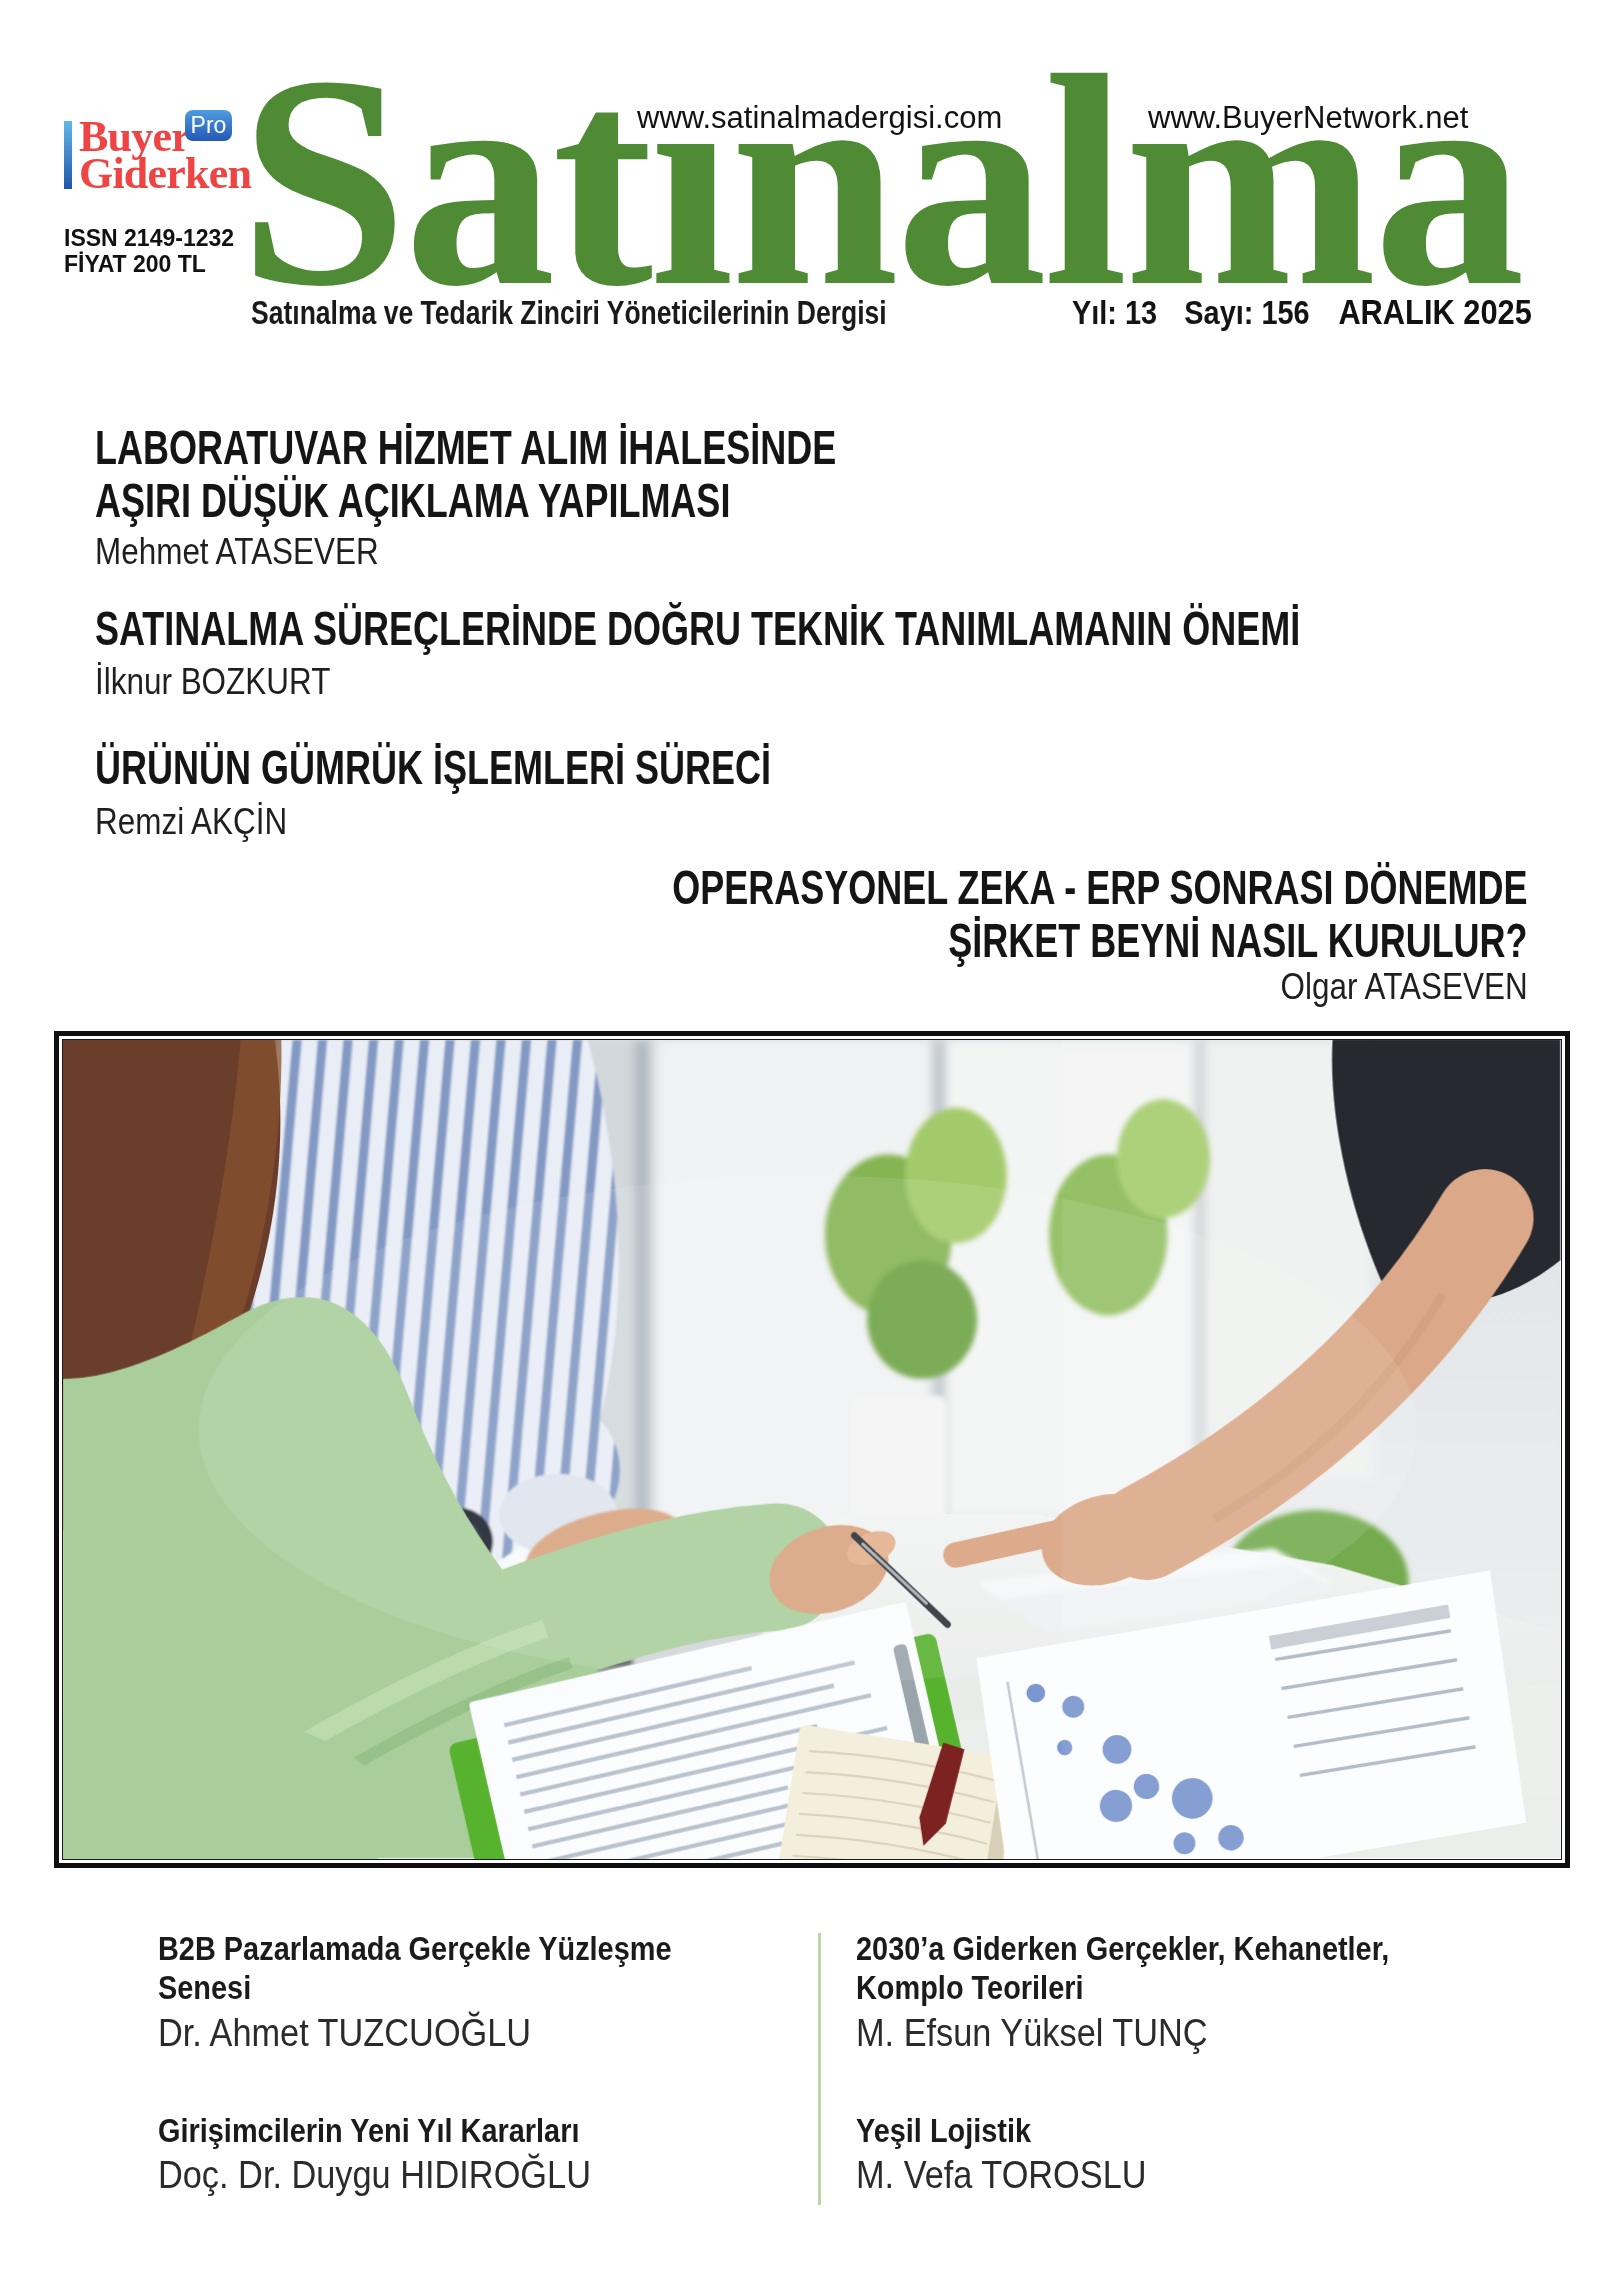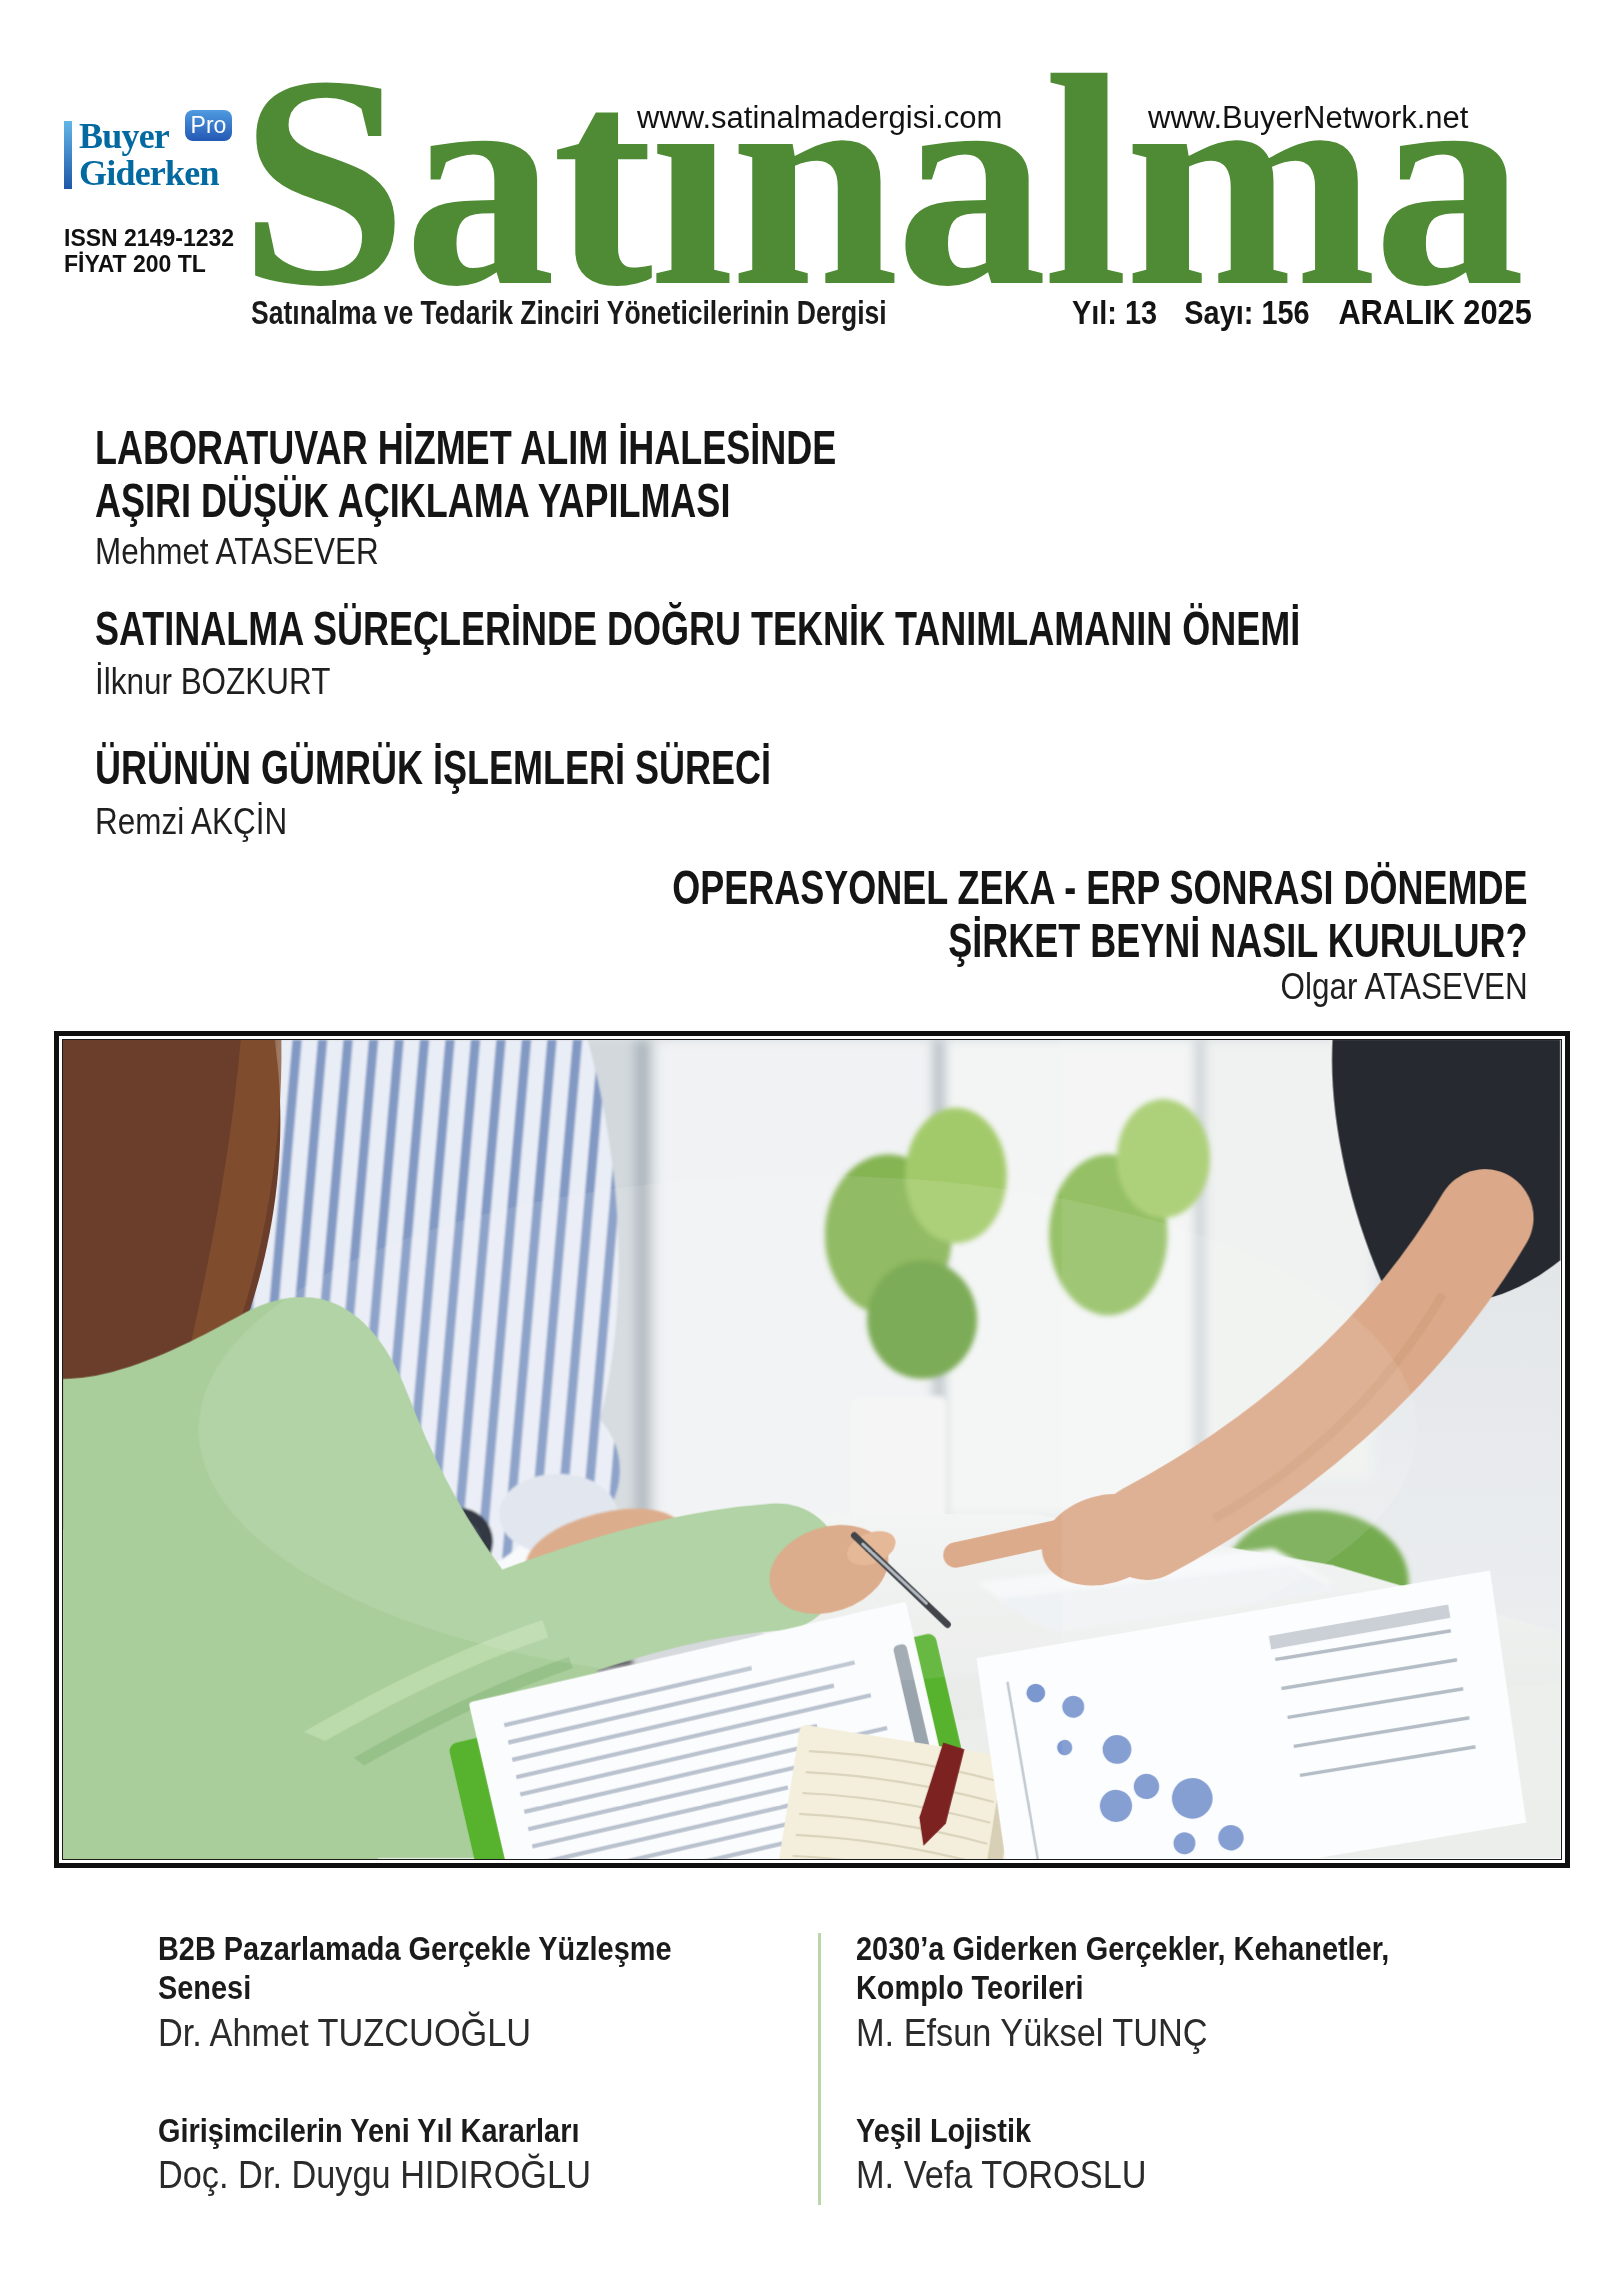--- a/index.html
+++ b/index.html
@@ -1,21 +1,21 @@
 <!DOCTYPE html>
 <html style="font-size:13.5px"><head>
 <meta charset="utf-8">
 <style>
   html,body{margin:0;padding:0;background:#ffffff;}
   body{width:1623px;height:2295px;position:relative;font-family:"Liberation Sans",sans-serif;color:#161616;overflow:hidden;}
   .abs{position:absolute;}
 
   
   .logo-bar{left:64px;top:121px;width:7.6px;height:68px;background:linear-gradient(#63b6e7,#1f57a8);}
-  .logo-text{left:79px;top:118px;font-family:"Liberation Serif",serif;font-weight:700;font-size:36px;line-height:37px;color:#0369a1;letter-spacing:-0.8px;}
+  .logo-text{left:79px;top:118px;font-family:"Liberation Serif",serif;font-weight:700;font-size:44px;line-height:37px;color:#ef4444;letter-spacing:-0.8px;}
   .pro-badge{left:185px;top:110px;width:47px;height:31px;border-radius:8px;background:linear-gradient(#4f9be0,#2458b4);color:#fff;font-size:23px;font-weight:400;display:flex;align-items:center;justify-content:center;}
   .issn-block{left:64px;top:225px;font-size:23px;font-weight:700;line-height:26px;color:#111;}
   .masthead-title{left:239px;top:30px;font-family:"Liberation Serif",serif;font-weight:700;font-size:303px;line-height:1;color:#4e8b34;white-space:nowrap;letter-spacing:-3.4px;text-align:center;}
   .url{top:100px;font-size:31px;font-weight:400;color:#121212;white-space:nowrap;}
   .url-left{left:637px;}
   .url-right{left:1148px;}
   .subtitle{left:251px;top:293px;font-size:34px;font-weight:700;color:#1a1a1a;transform:scaleX(.78);transform-origin:left top;white-space:nowrap;}
   .issue-info{left:1072px;top:293px;font-size:34px;font-weight:700;color:#141414;transform:scaleX(.85);transform-origin:left top;white-space:nowrap;}
   .issue-info span{margin-right:32px;}
   .month-label{right:91px;top:292px;font-size:35px;font-weight:700;color:#111;transform:scaleX(.88);transform-origin:right top;white-space:nowrap;}

